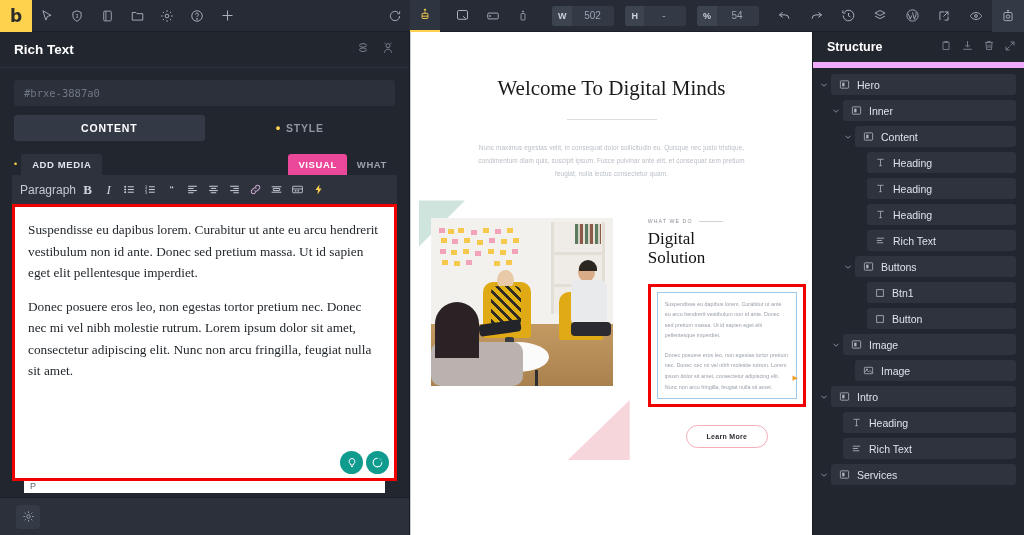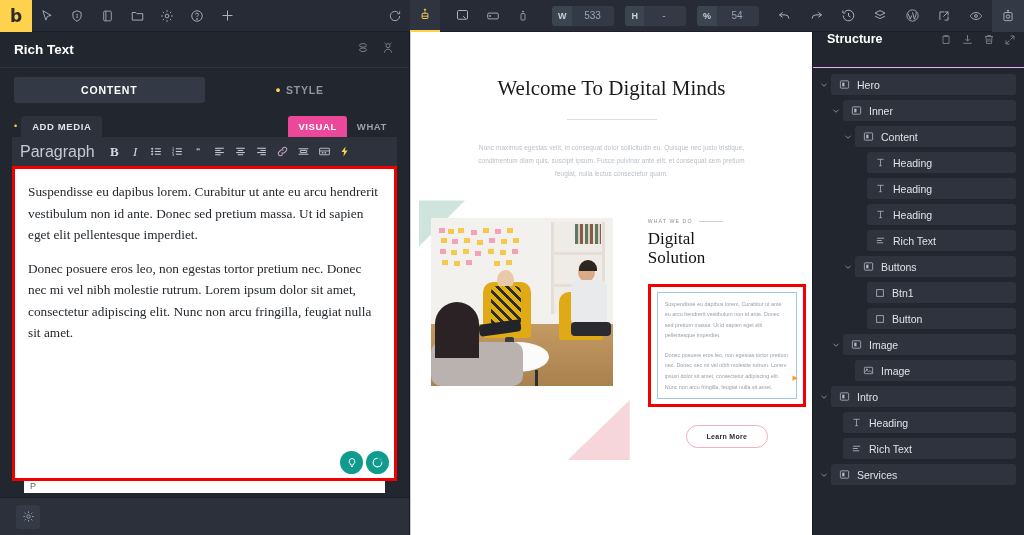--- a/index.html
+++ b/index.html
@@ -84,21 +84,21 @@
   .ed-tabbar .right-tabs { margin-left: auto; display: flex; gap: 0; }
   .ed-tabbar .rt {
     font-size: 9.5px; font-weight: bold; letter-spacing: .6px; color: #9aa3af;
     padding: 5px 10px; border-radius: 3px 3px 0 0;
   }
   .ed-tabbar .rt.active { background: #ec4899; color: #fff; }
   .ed-toolbar {
     background: #2d323c; display: flex; align-items: center; gap: 2px;
     padding: 5px 8px; height: 29px;
   }
-  .ed-toolbar .para { font-size: 16px; color: #c3cad3; margin-right: 8px; }
+  .ed-toolbar .para { font-size: 12px; color: #c3cad3; margin-right: 0; }
   .ed-btn {
     width: 19px; height: 19px; display: flex; align-items: center; justify-content: center;
     color: #cfd6de; font-size: 11.5px;
   }
   .ed-btn svg { display: block; }
   .ed-btn.b { font-weight: bold; font-family: "Liberation Serif", serif; font-size: 13px; }
   .ed-btn.i { font-style: italic; font-family: "Liberation Serif", serif; font-size: 13px; }
   .ed-btn.link { color: #c8a8cf; }
   .ed-btn.bolt { color: #ffd24d; font-size: 13px; }
 
@@ -229,22 +229,22 @@
     display: inline-block; border: 1px solid #f2aebb; border-radius: 18px;
     padding: 7px 20px; font-size: 7px; font-weight: bold; color: #2c2c33; letter-spacing: .3px;
   }
 
   
   .right-panel {
     width: 212px; flex: 0 0 212px; background: #22262e; display: flex; flex-direction: column;
     border-left: 1px solid #171a20;
   }
   .rp-header {
-    height: 36px; display: flex; align-items: flex-start; padding: 0 8px 0 14px;
-    border-bottom: 1px solid #f0abfc;
+    height: 36px; display: flex; align-items: center; padding: 0 8px 0 14px;
+    border-bottom: 6px solid #f0abfc;
   }
   .rp-title { color: #fff; font-size: 12.5px; font-weight: bold; }
   .rp-icons { margin-left: auto; display: flex; gap: 9px; color: #7d8693; }
   .tree { padding: 6px 8px 0 4px; overflow: hidden; flex: 1; }
   .trow { display: flex; align-items: center; margin-bottom: 5px; }
   .trow .caret-out { width: 14px; flex: 0 0 14px; display: flex; justify-content: center; color: #8e97a3; }
   .trow .node {
     flex: 1; display: flex; align-items: center; height: 21px; background: #2e333d;
     border-radius: 3px; padding: 0 8px; gap: 7px;
   }
@@ -336,21 +336,21 @@
     <div class="tb-icon">
       <svg width="12" height="16" viewBox="0 0 24 24" fill="none" stroke="currentColor" stroke-width="1.6">
           <circle cx="12" cy="3" r="1.1" fill="currentColor"></circle>
           <rect x="8" y="7" width="8" height="13" rx="1.6"></rect>
         </svg>
     </div>
 
     <div class="tb-group">
       <div class="num-field">
         <span class="nf-key">W</span>
-        <span class="nf-val">533</span>
+        <span class="nf-val">502</span>
       </div>
       <div class="num-field">
         <span class="nf-key">H</span>
         <span class="nf-val">-</span>
       </div>
       <div class="num-field">
         <span class="nf-key">%</span>
         <span class="nf-val">54</span>
       </div>
     </div>
@@ -426,20 +426,23 @@
           <span>
             <svg width="14" height="14" viewBox="0 0 24 24" fill="none" stroke="currentColor" stroke-width="1.6">
                 <circle cx="12" cy="8" r="3.4"></circle>
                 <path d="M6 20c0-3.3 2.7-6 6-6s6 2.7 6 6"></path>
                 <path d="M8 5l-2-2M16 5l2-2"></path>
               </svg>
           </span>
         </div>
       </div>
 
+      <div class="lp-id-wrap">
+        <div class="lp-id">#brxe-3887a0</div>
+      </div>
 
       <div class="tabs">
         <div class="tab active">
           <span>CONTENT</span>
         </div>
         <div class="tab">
           <span class="dot">•</span>
           <span>STYLE</span>
         </div>
       </div>

